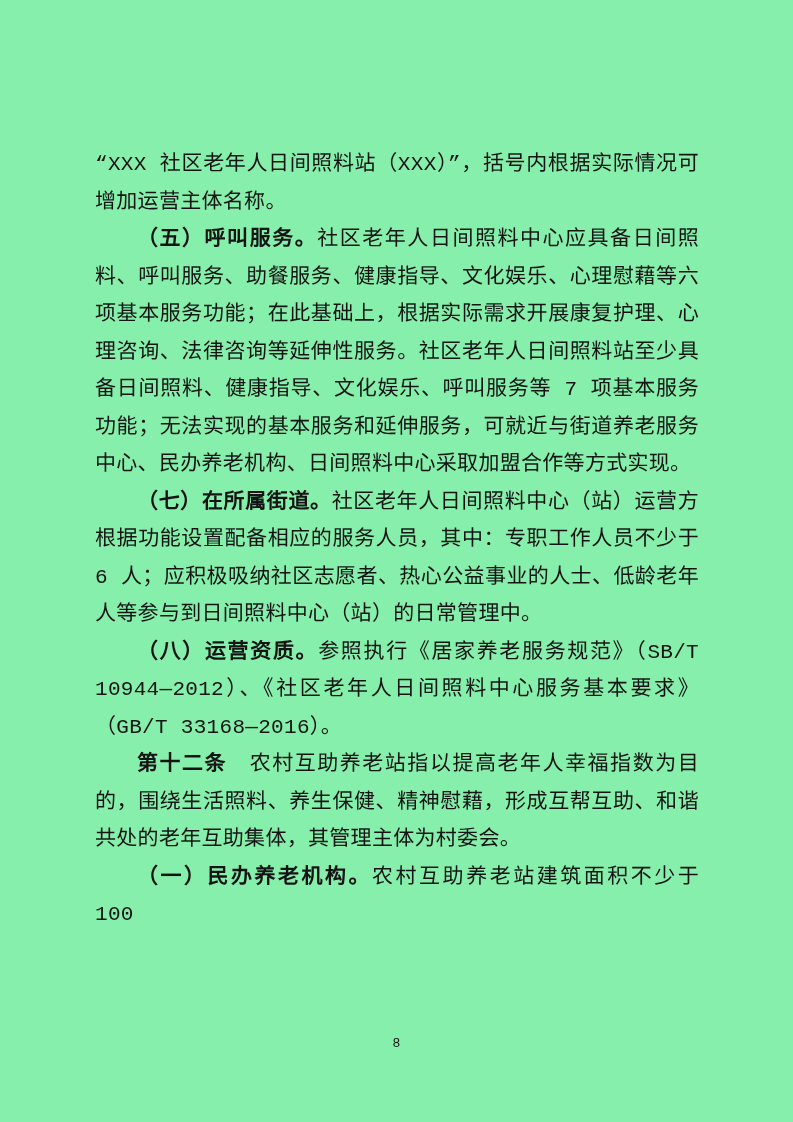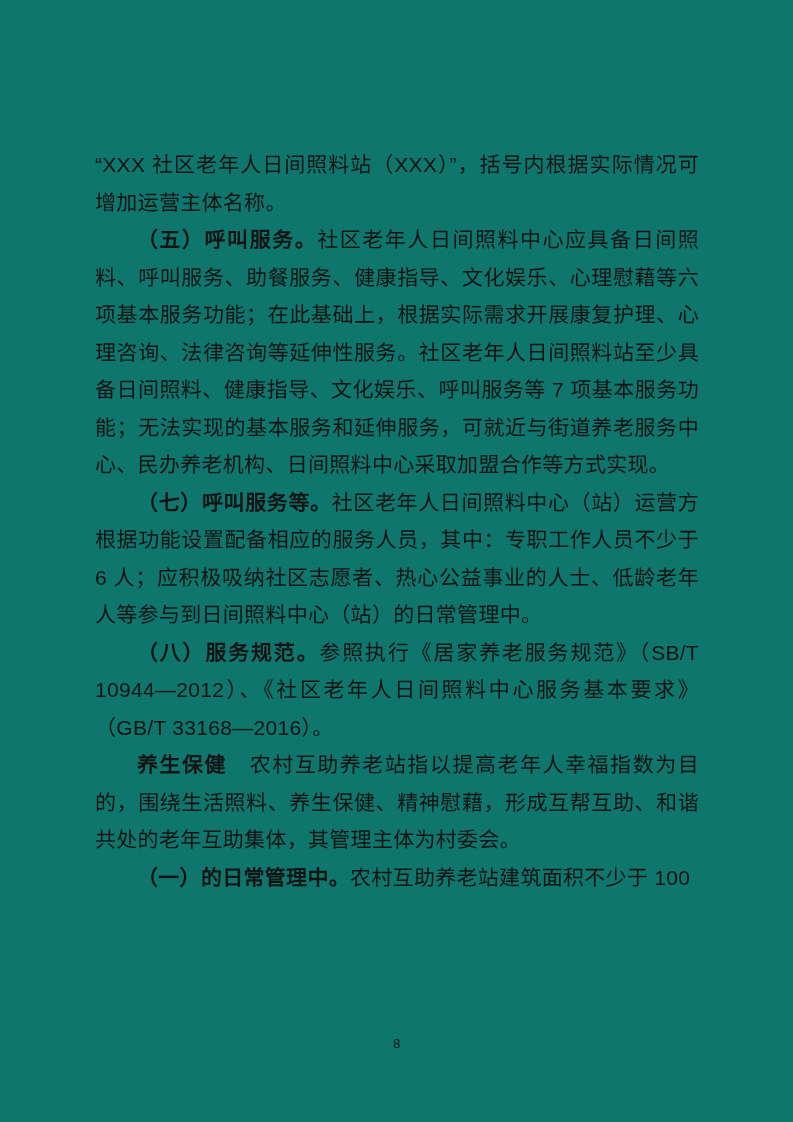--- a/index.html
+++ b/index.html
@@ -4,23 +4,23 @@
 <style>
   html, body {
     margin: 0;
     padding: 0;
     background: #ffffff;
   }
   .page {
     position: relative;
     width: 793px;
     height: 1122px;
-    background: #0f766e;
+    background: #86efac;
     overflow: hidden;
-    font-family: Liberation Sans, sans-serif;
+    font-family: Liberation Mono, monospace;
     color: #141414;
   }
   .content {
     position: absolute;
     left: 95px;
     top: 146px;
     width: 604px;
   }
   .para {
     margin: 0;
@@ -50,24 +50,24 @@
 <body>
 
 <div class="page">
   <div class="content">
 
     <p class="para"><span class="lead"></span><span>“XXX 社区老年人日间照料站（XXX）”，括号内根据实际情况可增加运营主体名称。</span></p>
 
     <p class="para indent"><span class="lead">（五）呼叫服务。</span><span>社区老年人日间照料中心应具备日间照料、呼叫服务、助餐服务、健康指导、文化娱乐、心理慰藉等六项基本服务功能；在此基础上，根据实际需求开展康复护理、心理咨询、法律咨询等延伸性服务。社区老年人日间照料站至少具备日间照料、健康指导、文化娱乐、呼叫服务等 7 项基本服务功能；无法实现的基本服务和延伸服务，可就近与街道养老服务中心、民办养老机构、日间照料中心采取加盟合作等方式实现。</span></p>
 
 
-    <p class="para indent"><span class="lead">（七）呼叫服务等。</span><span>社区老年人日间照料中心（站）运营方根据功能设置配备相应的服务人员，其中：专职工作人员不少于 6 人；应积极吸纳社区志愿者、热心公益事业的人士、低龄老年人等参与到日间照料中心（站）的日常管理中。</span></p>
+    <p class="para indent"><span class="lead">（七）在所属街道。</span><span>社区老年人日间照料中心（站）运营方根据功能设置配备相应的服务人员，其中：专职工作人员不少于 6 人；应积极吸纳社区志愿者、热心公益事业的人士、低龄老年人等参与到日间照料中心（站）的日常管理中。</span></p>
 
-    <p class="para indent"><span class="lead">（八）服务规范。</span><span>参照执行《居家养老服务规范》（SB/T 10944—2012）、《社区老年人日间照料中心服务基本要求》（GB/T 33168—2016）。</span></p>
+    <p class="para indent"><span class="lead">（八）运营资质。</span><span>参照执行《居家养老服务规范》（SB/T 10944—2012）、《社区老年人日间照料中心服务基本要求》（GB/T 33168—2016）。</span></p>
 
-    <p class="para indent"><span class="lead">养生保健</span><span>　农村互助养老站指以提高老年人幸福指数为目的，围绕生活照料、养生保健、精神慰藉，形成互帮互助、和谐共处的老年互助集体，其管理主体为村委会。</span></p>
+    <p class="para indent"><span class="lead">第十二条</span><span>　农村互助养老站指以提高老年人幸福指数为目的，围绕生活照料、养生保健、精神慰藉，形成互帮互助、和谐共处的老年互助集体，其管理主体为村委会。</span></p>
 
-    <p class="para indent"><span class="lead">（一）的日常管理中。</span><span>农村互助养老站建筑面积不少于 100</span></p>
+    <p class="para indent"><span class="lead">（一）民办养老机构。</span><span>农村互助养老站建筑面积不少于 100</span></p>
 
   </div>
 
   <div class="page-num">8</div>
 </div>
 
 </body></html>

